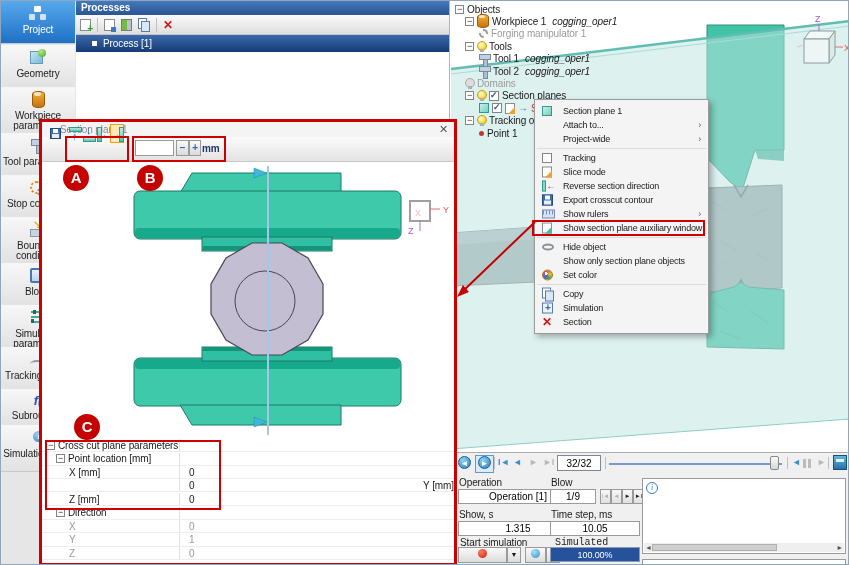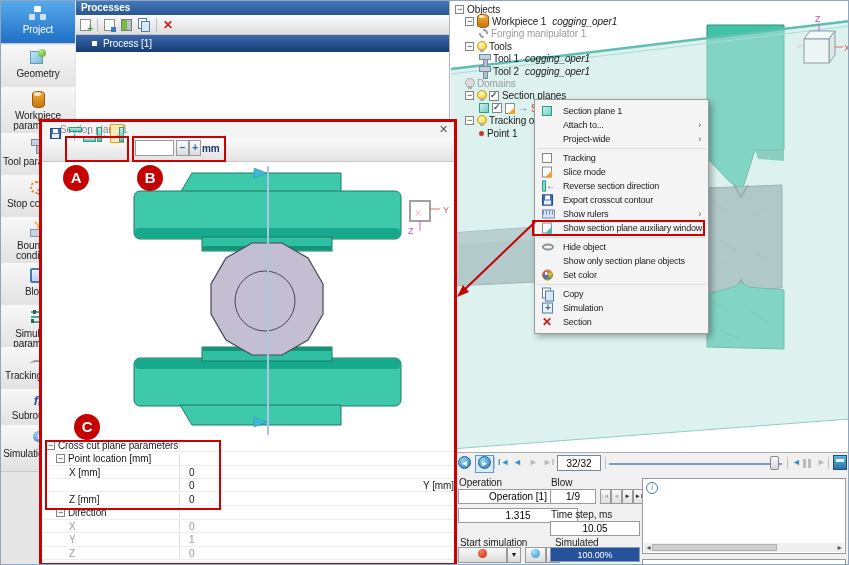--- a/index.html
+++ b/index.html
@@ -390,31 +390,31 @@
     <span class="flabel" style="left:9px;top:24px;">Operation</span>
     <input class="field" style="left: 8px; top: 36px; width: 120px; text-align: center;" value="Operation [1]">
     <span class="flabel" style="left:101px;top:24px;">Blow</span>
     <input class="field" style="left: 100px; top: 36px; width: 46px;" value="1/9">
     <span class="spin dis" style="left:150px;top:36px;">I◄</span>
     <span class="spin dis" style="left:161px;top:36px;">◄</span>
     <span class="spin en" style="left:172px;top:36px;">►</span>
     <span class="spin en" style="left:183px;top:36px;">►I</span>
 
     <span class="flabel" style="left:9px;top:56px;">Show, s</span>
-    <input class="field" style="left: 8px; top: 55px; width: 120px;" value="1.315">
+    <input class="field" style="left: 8px; top: 68px; width: 120px;" value="1.315">
     <span class="flabel" style="left:101px;top:56px;">Time step, ms</span>
     <input class="field" style="left: 100px; top: 68px; width: 90px;" value="10.05">
 
     <span class="flabel" style="left:10px;top:84px;">Start simulation</span>
     <span class="field" style="left:8px;top:94px;width:49px;height:16px;line-height:14px;background:linear-gradient(#FAFAFA,#DCDCDC);"><span style="display:inline-block;width:9px;height:9px;border-radius:50%;background:radial-gradient(circle at 35% 30%,#F88060,#D02010);"></span></span>
     <span class="field" style="left:57px;top:94px;width:14px;height:16px;line-height:14px;background:linear-gradient(#FAFAFA,#DCDCDC);font-size:7px;">▼</span>
     <span class="field" style="left:75px;top:94px;width:21px;height:16px;line-height:14px;background:linear-gradient(#FAFAFA,#DCDCDC);"><span style="display:inline-block;width:9px;height:9px;border-radius:50%;background:radial-gradient(circle at 35% 30%,#A8E0F8,#2E8FD0);"></span></span>
     <span class="field" style="left:96px;top:94px;width:14px;height:16px;line-height:14px;background:linear-gradient(#FAFAFA,#DCDCDC);font-size:7px;">▼</span>
 
-    <span class="flabel" style="left:105px;top:84px;">Simulated</span>
+    <span class="flabel" style="left:105px;top:84px;font-family:Liberation Mono, monospace;">Simulated</span>
     <div id="progress">100.00%</div>
 
     <div id="msgbox">
       <span class="info">i</span>
       <div class="hsb">
         <span class="sbarrow" style="left:1px;">◄</span>
         <div class="thumb"></div>
         <span class="sbarrow" style="right:1px;">►</span>
       </div>
     </div>

